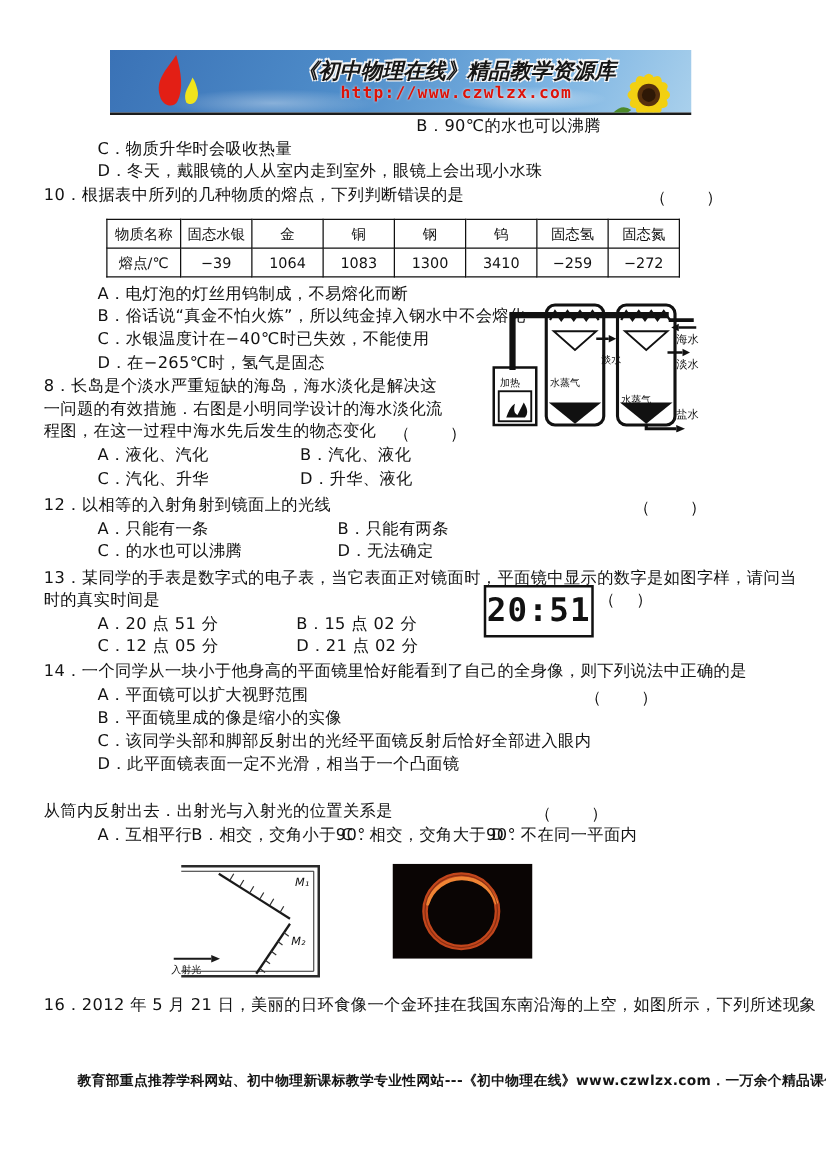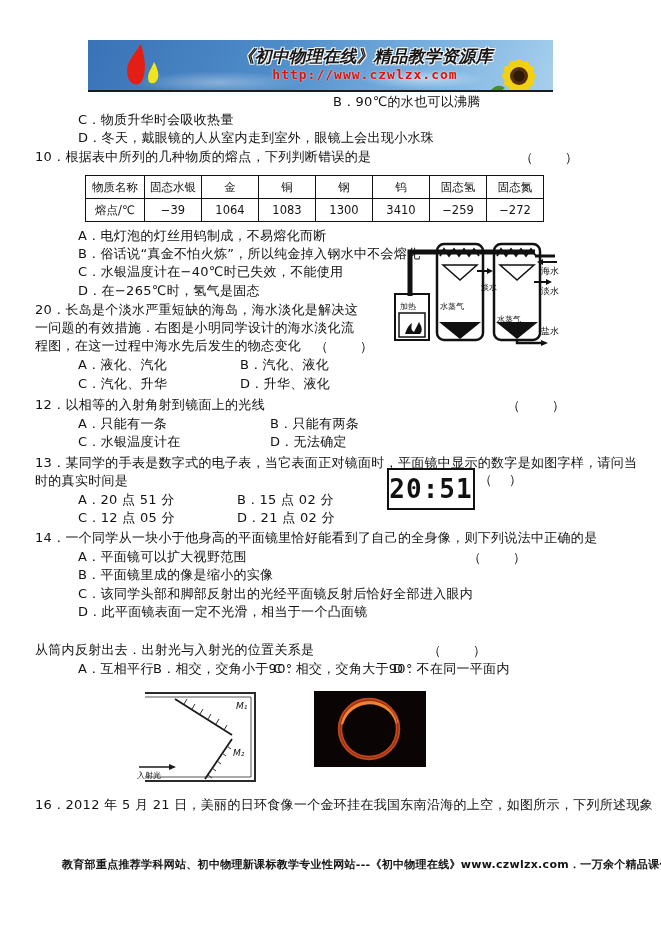--- a/index.html
+++ b/index.html
@@ -99,21 +99,21 @@
       <td>−272</td>
     </tr>
   </tbody>
     </table>
 
   <div class="t" style="left:78px;top:228px">A．电灯泡的灯丝用钨制成，不易熔化而断</div>
   <div class="t" style="left:78px;top:246px">B．俗话说“真金不怕火炼”，所以纯金掉入钢水中不会熔化</div>
   <div class="t" style="left:78px;top:264px">C．水银温度计在−40℃时已失效，不能使用</div>
   <div class="t" style="left:78px;top:283px">D．在−265℃时，氢气是固态</div>
 
-  <div class="t" style="left:35px;top:302px">20．长岛是个淡水严重短缺的海岛，海水淡化是解决这</div>
+  <div class="t" style="left:35px;top:302px">8．长岛是个淡水严重短缺的海岛，海水淡化是解决这</div>
   <div class="t" style="left:35px;top:320px">一问题的有效措施．右图是小明同学设计的海水淡化流</div>
   <div class="t" style="left:35px;top:338px">程图，在这一过程中海水先后发生的物态变化</div>
   <div class="br" style="left:315px;top:338px">（　　）</div>
   <div class="t" style="left:78px;top:357px">A．液化、汽化</div>
   <div class="t" style="left:240px;top:357px">B．汽化、液化</div>
   <div class="t" style="left:78px;top:376px">C．汽化、升华</div>
   <div class="t" style="left:240px;top:376px">D．升华、液化</div>
 
   <svg class="fig" style="left:385px;top:238px" width="175" height="108" viewBox="0 0 175 108">
 
@@ -149,21 +149,21 @@
     <text x="156" y="56" font-size="9">淡水</text>
     <path d="M132 101 v4 h24" stroke="#111" stroke-width="2.5" fill="none"></path>
     <path d="M156 102 l7 3 l-7 3 z" fill="#111"></path>
     <text x="156" y="96" font-size="9">盐水</text>
   </svg>
 
   <div class="t" style="left:35px;top:397px">12．以相等的入射角射到镜面上的光线</div>
   <div class="br" style="left:507px;top:397px">（　　）</div>
   <div class="t" style="left:78px;top:416px">A．只能有一条</div>
   <div class="t" style="left:270px;top:416px">B．只能有两条</div>
-  <div class="t" style="left:78px;top:434px">C．水银温度计在</div>
+  <div class="t" style="left:78px;top:434px">C．的水也可以沸腾</div>
   <div class="t" style="left:270px;top:434px">D．无法确定</div>
 
   <div class="t" style="left:35px;top:455px">13．某同学的手表是数字式的电子表，当它表面正对镜面时，平面镜中显示的数字是如图字样，请问当</div>
   <div class="t" style="left:35px;top:473px">时的真实时间是</div>
   <div class="clock">20:51</div>
   <div class="br" style="left:479px;top:471px">（　）</div>
   <div class="t" style="left:78px;top:492px">A．20 点 51 分</div>
   <div class="t" style="left:237px;top:492px">B．15 点 02 分</div>
   <div class="t" style="left:78px;top:510px">C．12 点 05 分</div>
   <div class="t" style="left:237px;top:510px">D．21 点 02 分</div>

